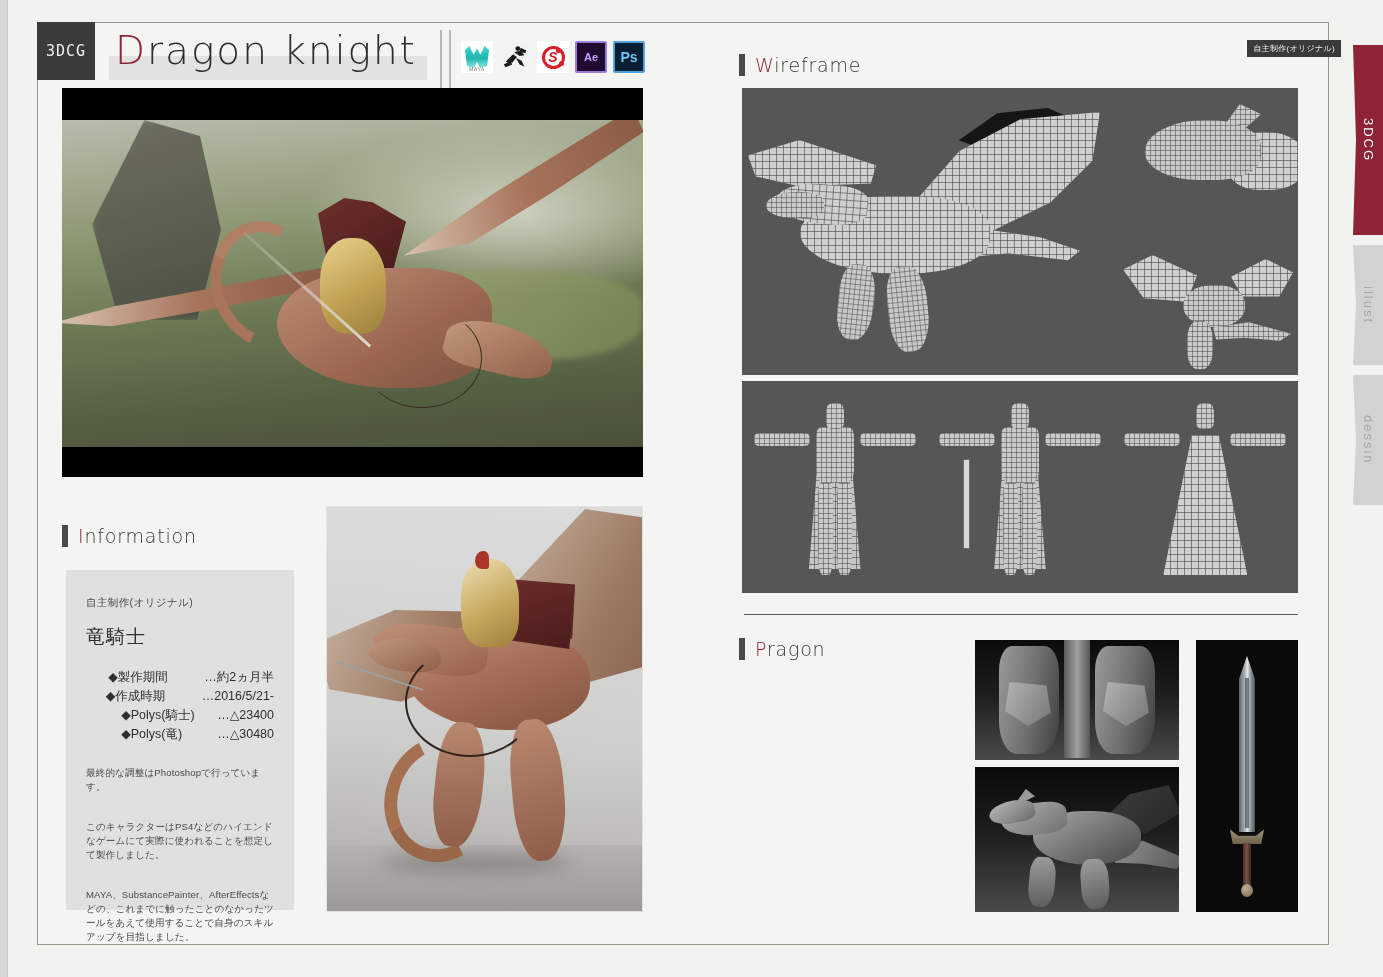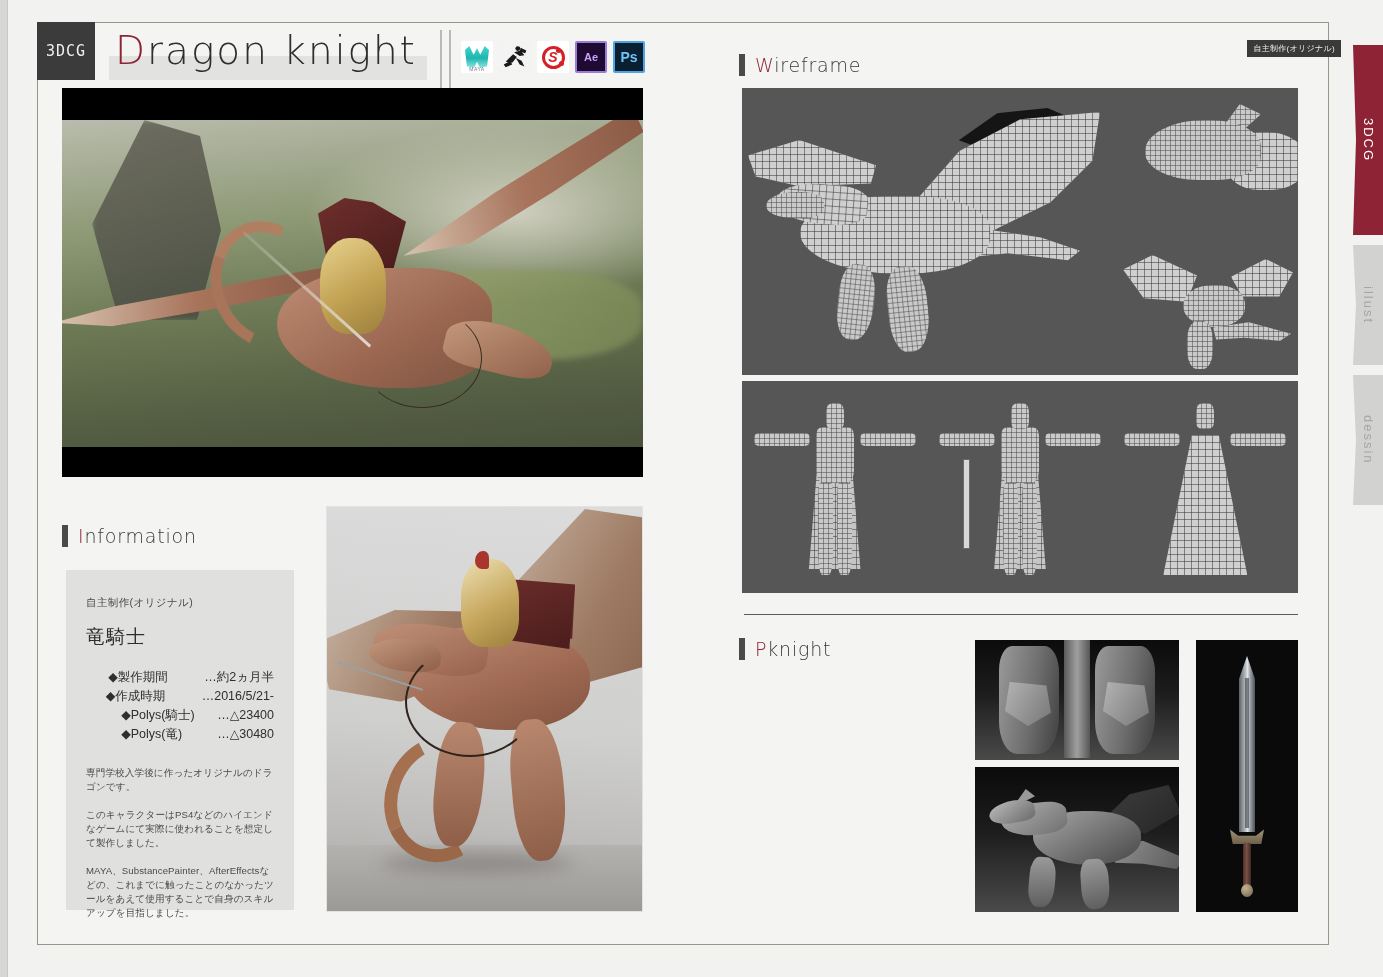--- a/index.html
+++ b/index.html
@@ -317,21 +317,21 @@
     white-space: nowrap;
     justify-content: flex-end;
   }
   .spec-label { width: 96px; }
   .spec-value { }
 
   .info-para {
     font-size: 9.6px;
     line-height: 14px;
     color: #4a4a4a;
-    margin-top: 14px;
+    margin-top: 26px;
     letter-spacing: .1px;
   }
   .info-para.first { margin-top: 22px; }
 
   
   .render2 {
     position: absolute;
     left: 326px; top: 506px;
     width: 317px; height: 406px;
     background: linear-gradient(185deg, #dcdcdc 0%, #cfcfce 55%, #bebdbb 78%, #a9a7a4 100%);
@@ -859,21 +859,21 @@
     </div>
     <div class="spec-row">
       <span class="spec-label">◆Polys(騎士)</span>
       <span class="spec-value">…△23400</span>
     </div>
     <div class="spec-row">
       <span class="spec-label">◆Polys(竜)</span>
       <span class="spec-value">…△30480</span>
     </div>
 
-    <div class="info-para first">専門学校入学後に作ったオリジナルのドラゴンです。</div>
+    <div class="info-para first">最終的な調整はPhotoshopで行っています。</div>
     <div class="info-para">このキャラクターはPS4などのハイエンドなゲームにて実際に使われることを想定して製作しました。</div>
     <div class="info-para">MAYA、SubstancePainter、AfterEffectsなどの、これまでに触ったことのなかったツールをあえて使用することで自身のスキルアップを目指しました。</div>
   </div>
 
   <div class="render2">
     <div class="floor"></div>
     <div class="shadow"></div>
     <div class="wing l"></div>
     <div class="wing r"></div>
     <div class="membrane"></div>
@@ -952,21 +952,21 @@
       <div class="k-arm l mesh-fine"></div>
       <div class="k-arm r mesh-fine"></div>
       <div class="k-head mesh-fine"></div>
     </div>
   </div>
 
   <div class="divider"></div>
 
   <div class="sec-head proc-head">
     <div class="sec-bar"></div>
-    <div class="sec-title"><span class="cap">P</span><span>knight</span></div>
+    <div class="sec-title"><span class="cap">P</span><span>ragon</span></div>
   </div>
 
 
   <div class="proc-img a">
     <div class="zb-bg"></div>
     <div class="zb-greave l"></div>
     <div class="zb-greave r"></div>
     <div class="zb-blade-v"></div>
     <div class="zb-plate p1"></div>
     <div class="zb-plate p2"></div>

